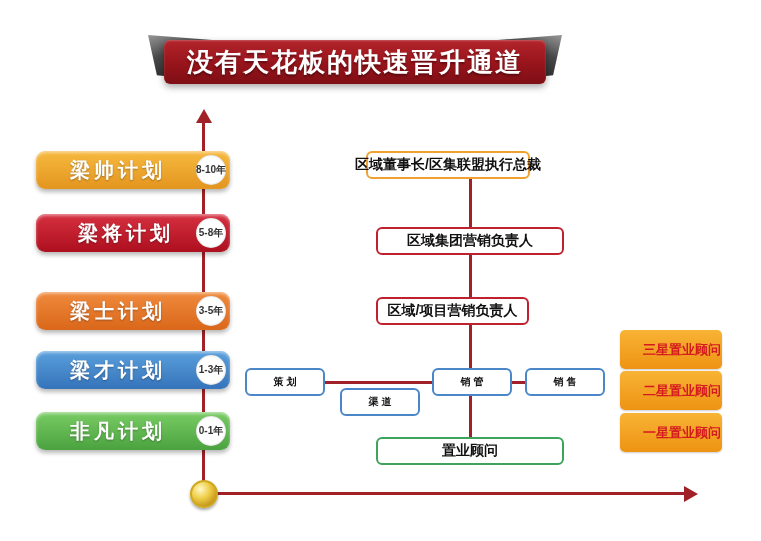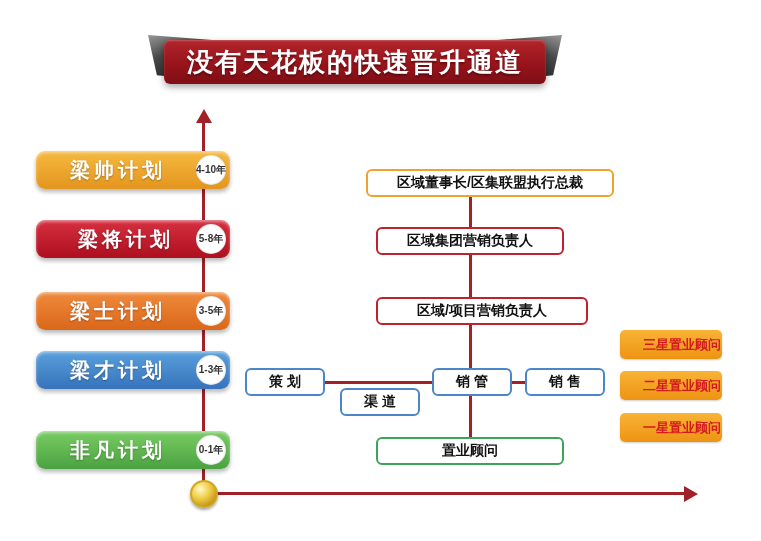--- a/index.html
+++ b/index.html
@@ -37,46 +37,46 @@
   
   .pill { position:absolute; left:36px; width:194px; height:38px; border-radius:9px;
     display:flex; align-items:center; justify-content:center;
     box-shadow:0 3px 4px rgba(0,0,0,.28), inset 0 2px 3px rgba(255,255,255,.45); z-index:2; }
   .pill-label { color:#ffffff; font-size:20px; font-weight:bold; letter-spacing:4px;
     padding-right:30px; text-shadow:0 1px 2px rgba(0,0,0,.3); white-space:nowrap; }
   .pill-years { position:absolute; right:4px; top:4px; width:30px; height:30px; border-radius:50%;
     background:#ffffff; display:flex; align-items:center; justify-content:center;
     font-size:10px; font-weight:bold; color:#333333; box-shadow:inset 0 0 2px rgba(0,0,0,.3); }
   .pill-0 { top:151px; background:linear-gradient(180deg,#f6b93f,#e3951e); }
-  .pill-1 { top:220px; background:linear-gradient(180deg,#d63040,#ad0f1e);padding-left:16px; }
+  .pill-1 { top:214px; background:linear-gradient(180deg,#d63040,#ad0f1e);padding-left:16px; }
   .pill-2 { top:292px; background:linear-gradient(180deg,#ef8a3c,#da671a); }
   .pill-3 { top:351px; background:linear-gradient(180deg,#5aa0dc,#3573ba); }
-  .pill-4 { top:431px; background:linear-gradient(180deg,#79cc64,#4aa23f); }
+  .pill-4 { top:412px; background:linear-gradient(180deg,#79cc64,#4aa23f); }
 
   
   .cbox { position:absolute; height:28px; background:#ffffff; border:2px solid; border-radius:6px;
     display:flex; align-items:center; justify-content:center; z-index:2;
     font-size:14px; font-weight:bold; color:#111111; white-space:nowrap; }
-  .cbox-0 { left:366px; top:169px; width:248px; border-color:#f0a12f; }
+  .cbox-0 { left:366px; top:151px; width:164px; border-color:#f0a12f; }
   .cbox-1 { left:376px; top:227px; width:188px; border-color:#c0212e; }
-  .cbox-2 { left:376px; top:297px; width:212px; border-color:#c0212e; }
+  .cbox-2 { left:376px; top:297px; width:153px; border-color:#c0212e; }
   .cbox-3 { left:376px; top:437px; width:188px; border-color:#3fa45b; }
 
   
   .rbox { position:absolute; top:368px; width:80px; height:28px; background:#ffffff;
     border:2px solid #4a86c8; border-radius:6px; z-index:2;
     display:flex; align-items:center; justify-content:center;
-    font-size:14px; font-weight:bold; color:#111111; white-space:nowrap; }
+    font-size:10px; font-weight:bold; color:#111111; white-space:nowrap; }
   .rbox-0 { left:245px; }
   .rbox-1 { left:340px;margin-top:20px; }
   .rbox-2 { left:432px;align-items:center; }
   .rbox-3 { left:525px; }
 
   
-  .badge { position:absolute; left:620px; width:102px; height:29px; border-radius:5px;
+  .badge { position:absolute; left:620px; width:102px; height:39px; border-radius:5px;
     background:linear-gradient(180deg,#f8b335,#ee9313);
     display:flex; align-items:center; justify-content:center;
     font-size:13px; font-weight:bold; color:#d41920; white-space:nowrap;
     box-shadow:0 1px 2px rgba(0,0,0,.2); z-index:2;padding-left:22px; }
   .badge-0 { top:330px; }
   .badge-1 { top:371px; }
   .badge-2 { top:413px; }
 </style>
 </head>
 <body>
@@ -95,21 +95,21 @@
   <div class="axis-v-arrow"></div>
   <div class="axis-h"></div>
   <div class="axis-h-arrow"></div>
   <div class="origin-dot"></div>
 
   <div class="conn-v"></div>
   <div class="conn-h"></div>
 
   <div class="pill pill-0">
     <span class="pill-label">梁帅计划</span>
-    <span class="pill-years">4-10年</span>
+    <span class="pill-years">8-10年</span>
   </div>
   <div class="pill pill-1">
     <span class="pill-label">梁将计划</span>
     <span class="pill-years">5-8年</span>
   </div>
   <div class="pill pill-2">
     <span class="pill-label">梁士计划</span>
     <span class="pill-years">3-5年</span>
   </div>
   <div class="pill pill-3">

